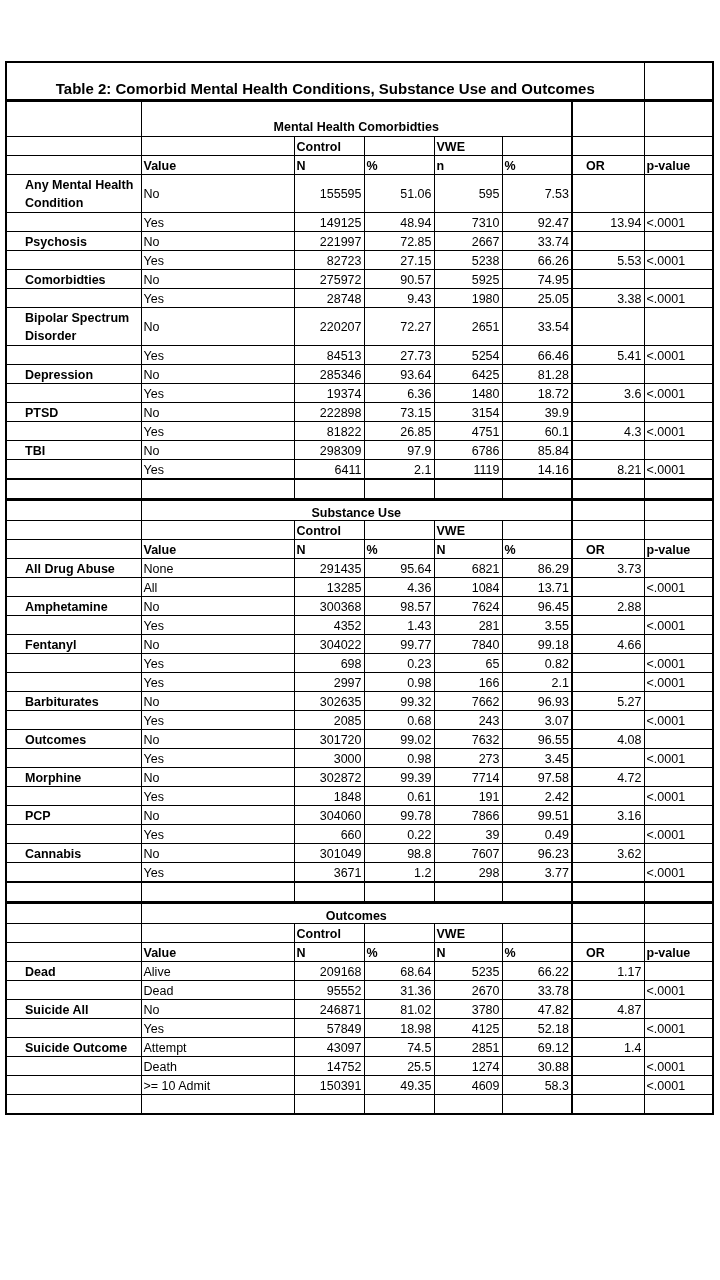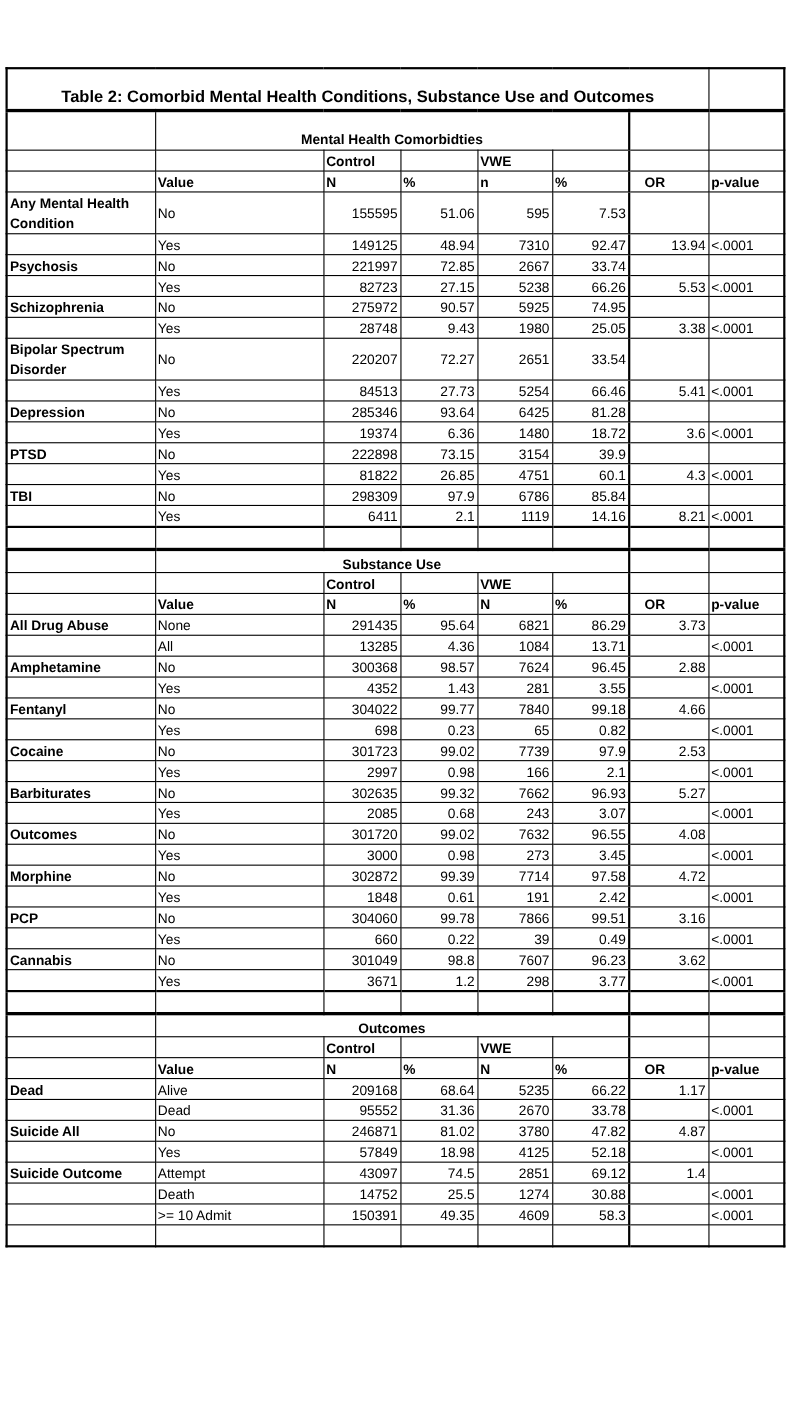--- a/index.html
+++ b/index.html
@@ -15,21 +15,21 @@
     .t td {
       border: 1px solid #000;
       padding: 1px 2px 0 2px;
       height: 17px;
       line-height: 14px;
       white-space: nowrap;
       overflow: hidden;
       vertical-align: middle;
     }
     .t td.num { text-align: right; }
-    .t td.lbl { font-weight: bold; padding-left: 2px; }
+    .t td.lbl { font-weight: bold; padding-left: 18px; }
     .t td.hdr { font-weight: bold; }
     .t td.c-or { border-left: 2px solid #000; padding-left: 13px; }
     .t tr.title-row td { height: 32px; vertical-align: bottom; padding-bottom: 3px; border-bottom: 3px solid #000; }
     .t td.title { font-weight: bold; text-align: center; font-size: 15px; }
     .t td.title-end { border-left: 1px solid #c8c8c8; }
     .t tr.sec-head td { height: 18px; vertical-align: bottom; }
     .t tr.sec-head.tall td { height: 31px; padding-bottom: 2px; }
     .t tr.sec-head.heavy-top td { border-top: 3px solid #000; }
     .t td.section-heading { font-weight: bold; text-align: center; }
     .t tr.double td { height: 35px; }
@@ -115,21 +115,21 @@
         <td class="lbl"></td>
         <td>Yes</td>
         <td class="num">82723</td>
         <td class="num">27.15</td>
         <td class="num">5238</td>
         <td class="num">66.26</td>
         <td class="num c-or">5.53</td>
         <td>&lt;.0001</td>
       </tr>
       <tr>
-        <td class="lbl">Schizophrenia</td>
+        <td class="lbl">Comorbidties</td>
         <td>No</td>
         <td class="num">275972</td>
         <td class="num">90.57</td>
         <td class="num">5925</td>
         <td class="num">74.95</td>
         <td class="num c-or"></td>
         <td></td>
       </tr>
       <tr>
         <td class="lbl"></td>
@@ -311,30 +311,20 @@
         <td class="lbl"></td>
         <td>Yes</td>
         <td class="num">698</td>
         <td class="num">0.23</td>
         <td class="num">65</td>
         <td class="num">0.82</td>
         <td class="num c-or"></td>
         <td>&lt;.0001</td>
       </tr>
       <tr>
-        <td class="lbl">Cocaine</td>
-        <td>No</td>
-        <td class="num">301723</td>
-        <td class="num">99.02</td>
-        <td class="num">7739</td>
-        <td class="num">97.9</td>
-        <td class="num c-or">2.53</td>
-        <td></td>
-      </tr>
-      <tr>
         <td class="lbl"></td>
         <td>Yes</td>
         <td class="num">2997</td>
         <td class="num">0.98</td>
         <td class="num">166</td>
         <td class="num">2.1</td>
         <td class="num c-or"></td>
         <td>&lt;.0001</td>
       </tr>
       <tr>

